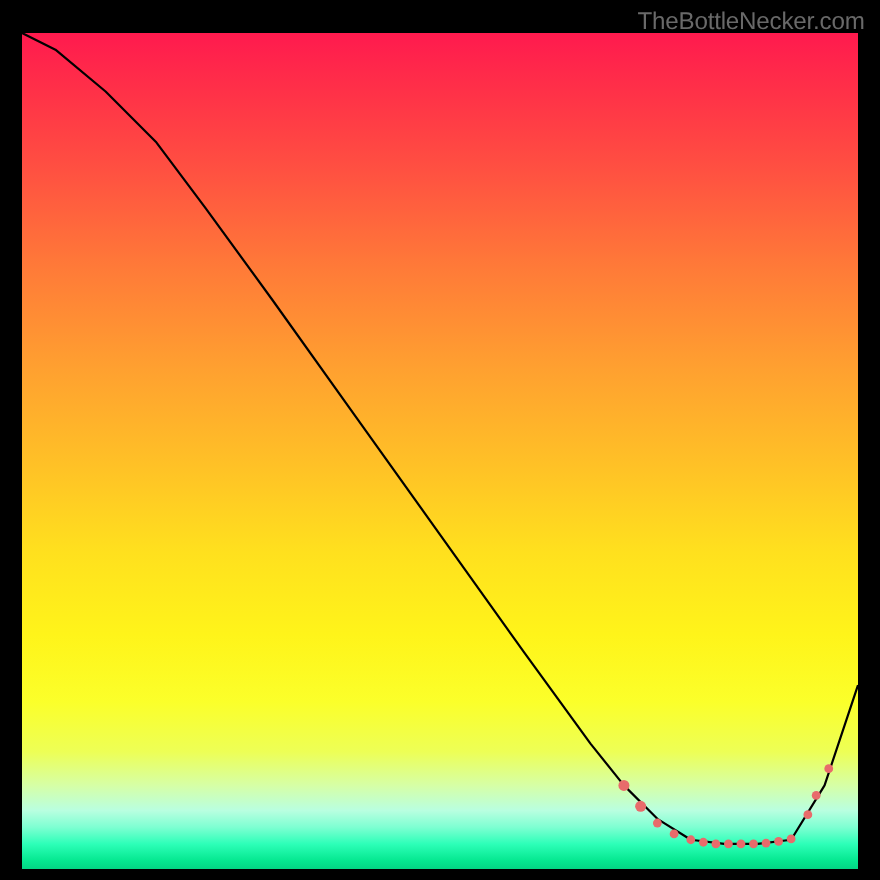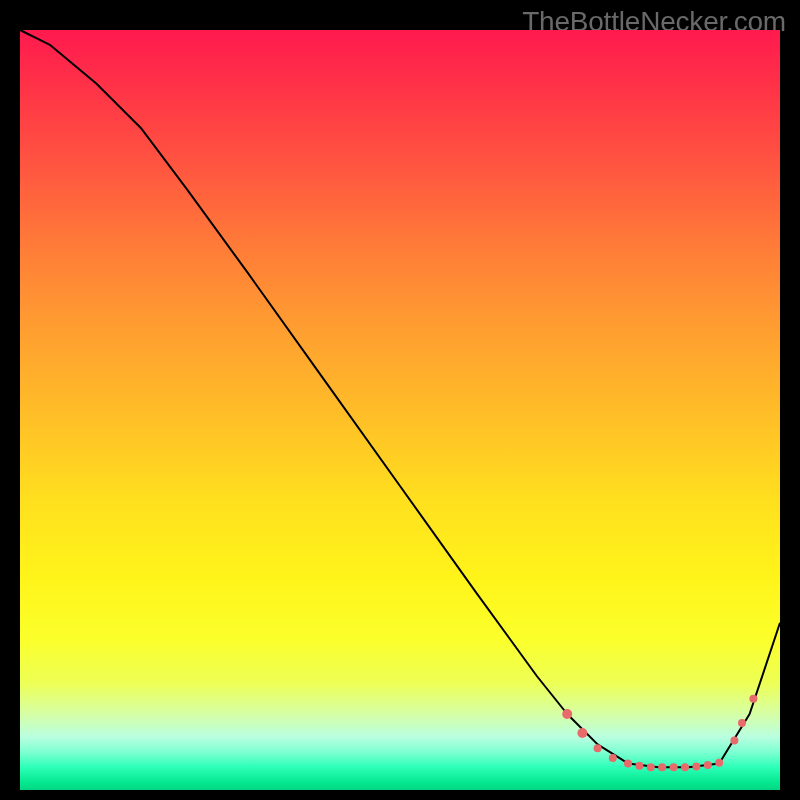--- a/index.html
+++ b/index.html
@@ -8,21 +8,21 @@
     position: relative;
     width: 800px;
     height: 800px;
     background: #000;
   }
   .attribution {
     position: absolute;
     top: 6px;
     right: 14px;
     font-family: Arial, Helvetica, sans-serif;
-    font-size: 28px;
+    font-size: 22px;
     color: #696969;
     font-weight: normal;
     letter-spacing: -0.2px;
   }
   .plot {
     position: absolute;
     left: 20px;
     top: 30px;
     width: 760px;
     height: 760px;

